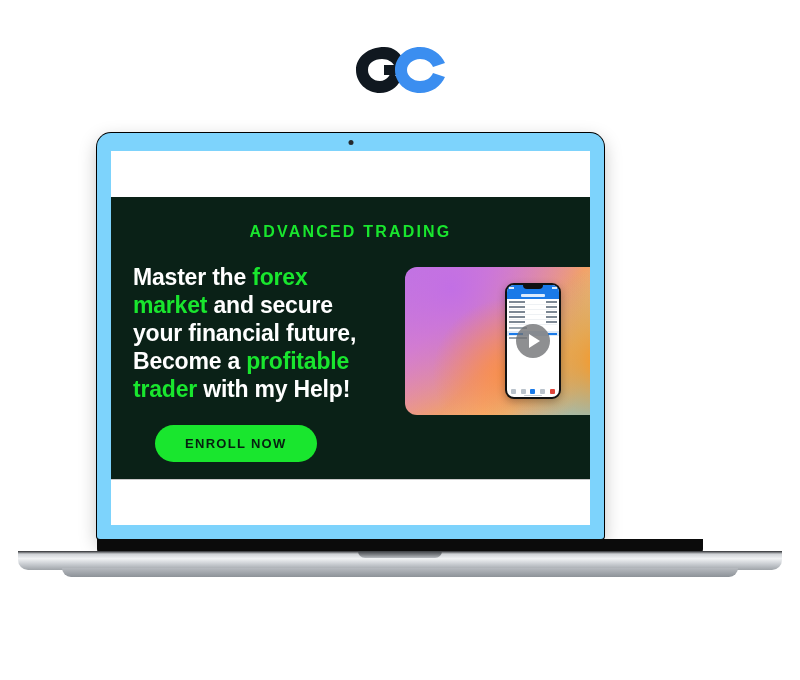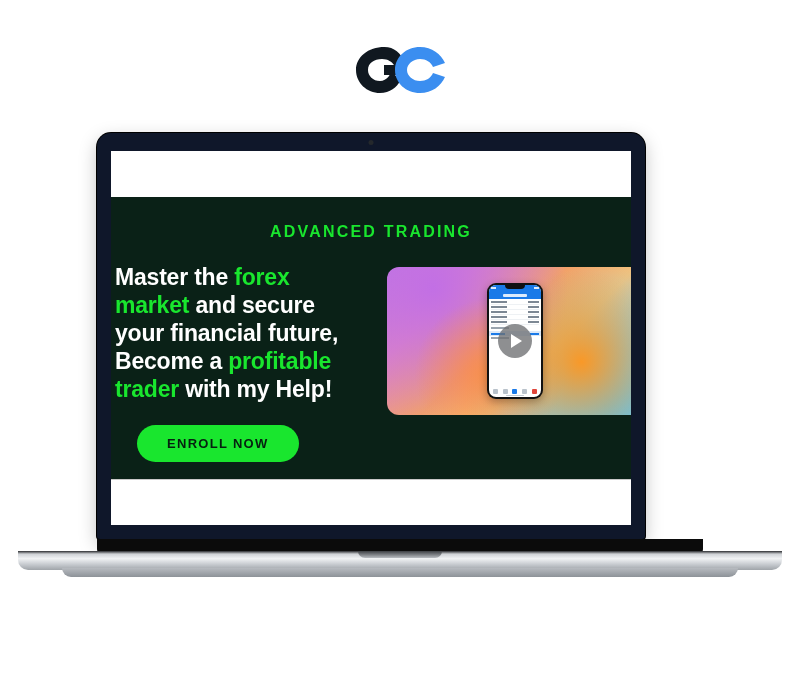--- a/index.html
+++ b/index.html
@@ -33,23 +33,23 @@
     left: 0; right: 0;
     top: 128px;
     height: 445px;
   }
 
   
   .laptop-lid {
     position: absolute;
     left: 97px;
     top: 5px;
-    width: 548px;
+    width: 507px;
     height: 406px;
-    background: #0f172a;
+    background: #7dd3fc;
     border-radius: 14px 14px 3px 3px;
     box-shadow: 0 0 0 1px #000, 0 6px 18px rgba(0,0,0,.25);
     box-sizing: border-box;
     padding: 18px 14px 14px 14px;
   }
   .webcam {
     position: absolute;
     left: 50%;
     top: 7px;
     transform: translateX(-50%);
@@ -84,21 +84,21 @@
     color: #19e62e;
     font-weight: 700;
     font-size: 16px;
     letter-spacing: 2.2px;
     padding-top: 26px;
   }
 
   .hero-row {
     display: flex;
     align-items: flex-start;
-    padding: 22px 18px 0 4px;
+    padding: 22px 18px 0 22px;
     gap: 20px;
   }
   .hero-left { width: 252px; flex: none; }
 
   .headline {
     margin: 0;
     color: #ffffff;
     font-size: 23px;
     line-height: 1.22;
     font-weight: 700;

